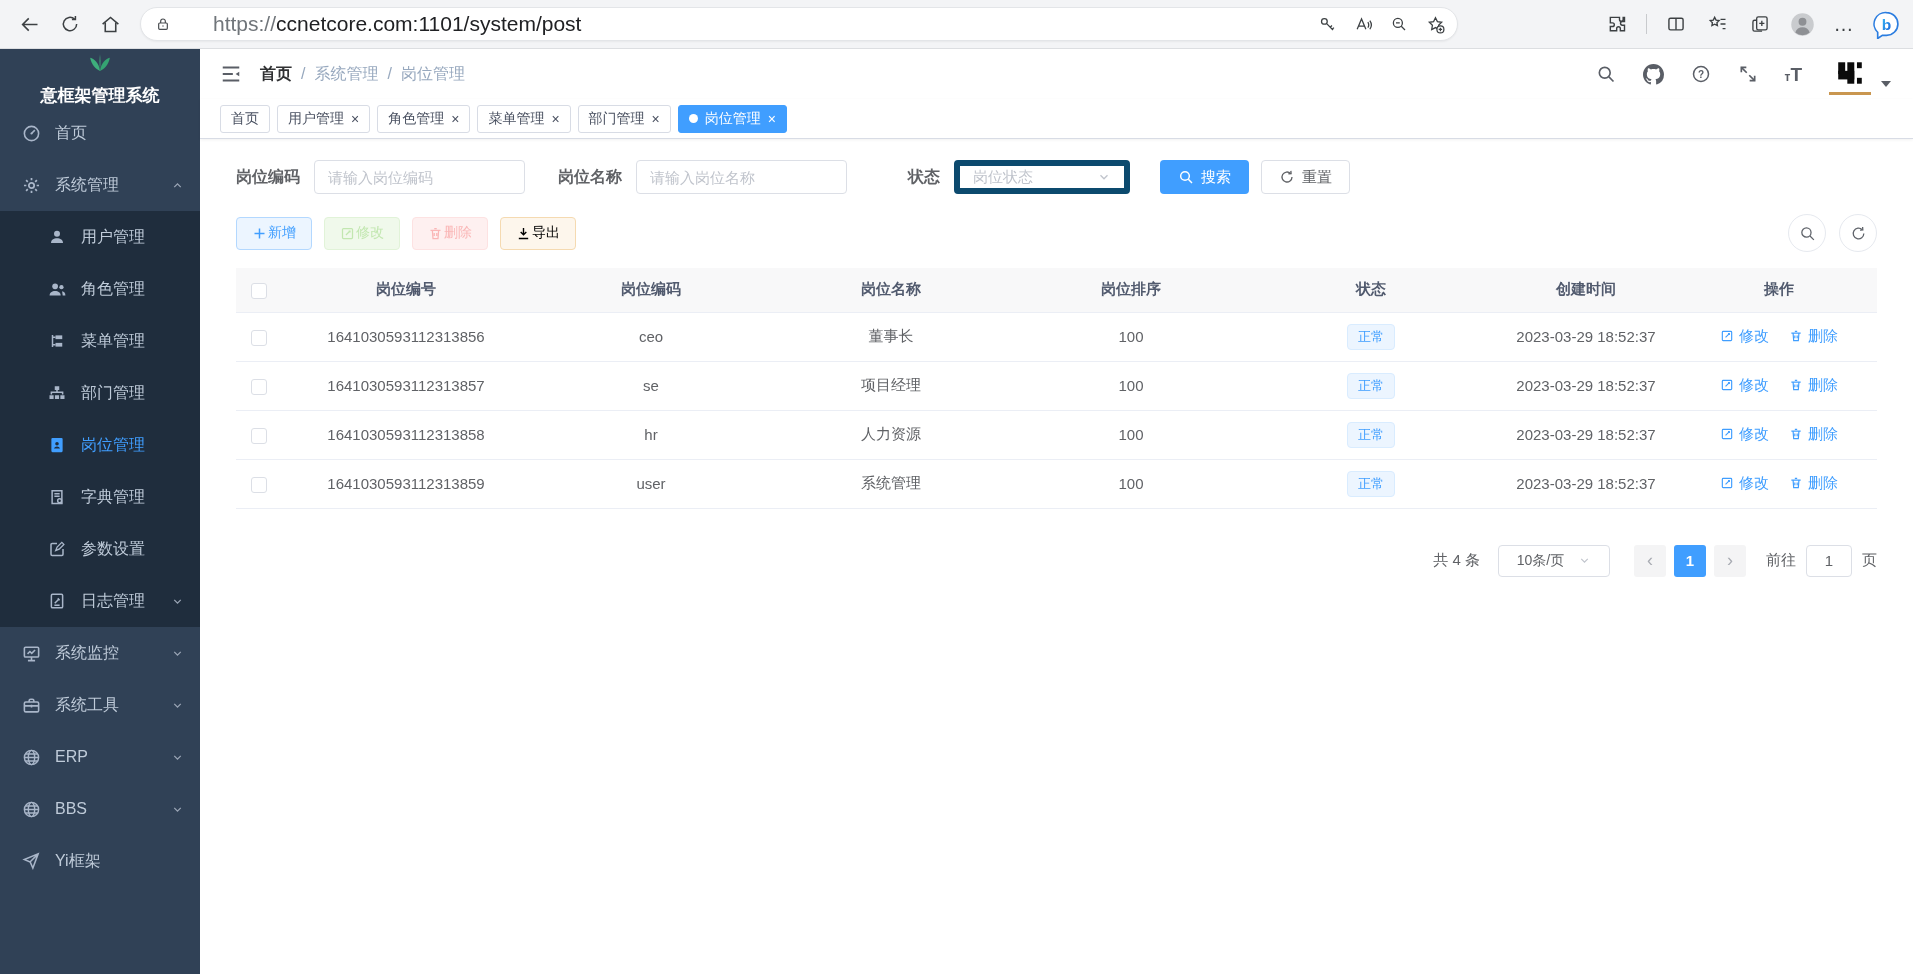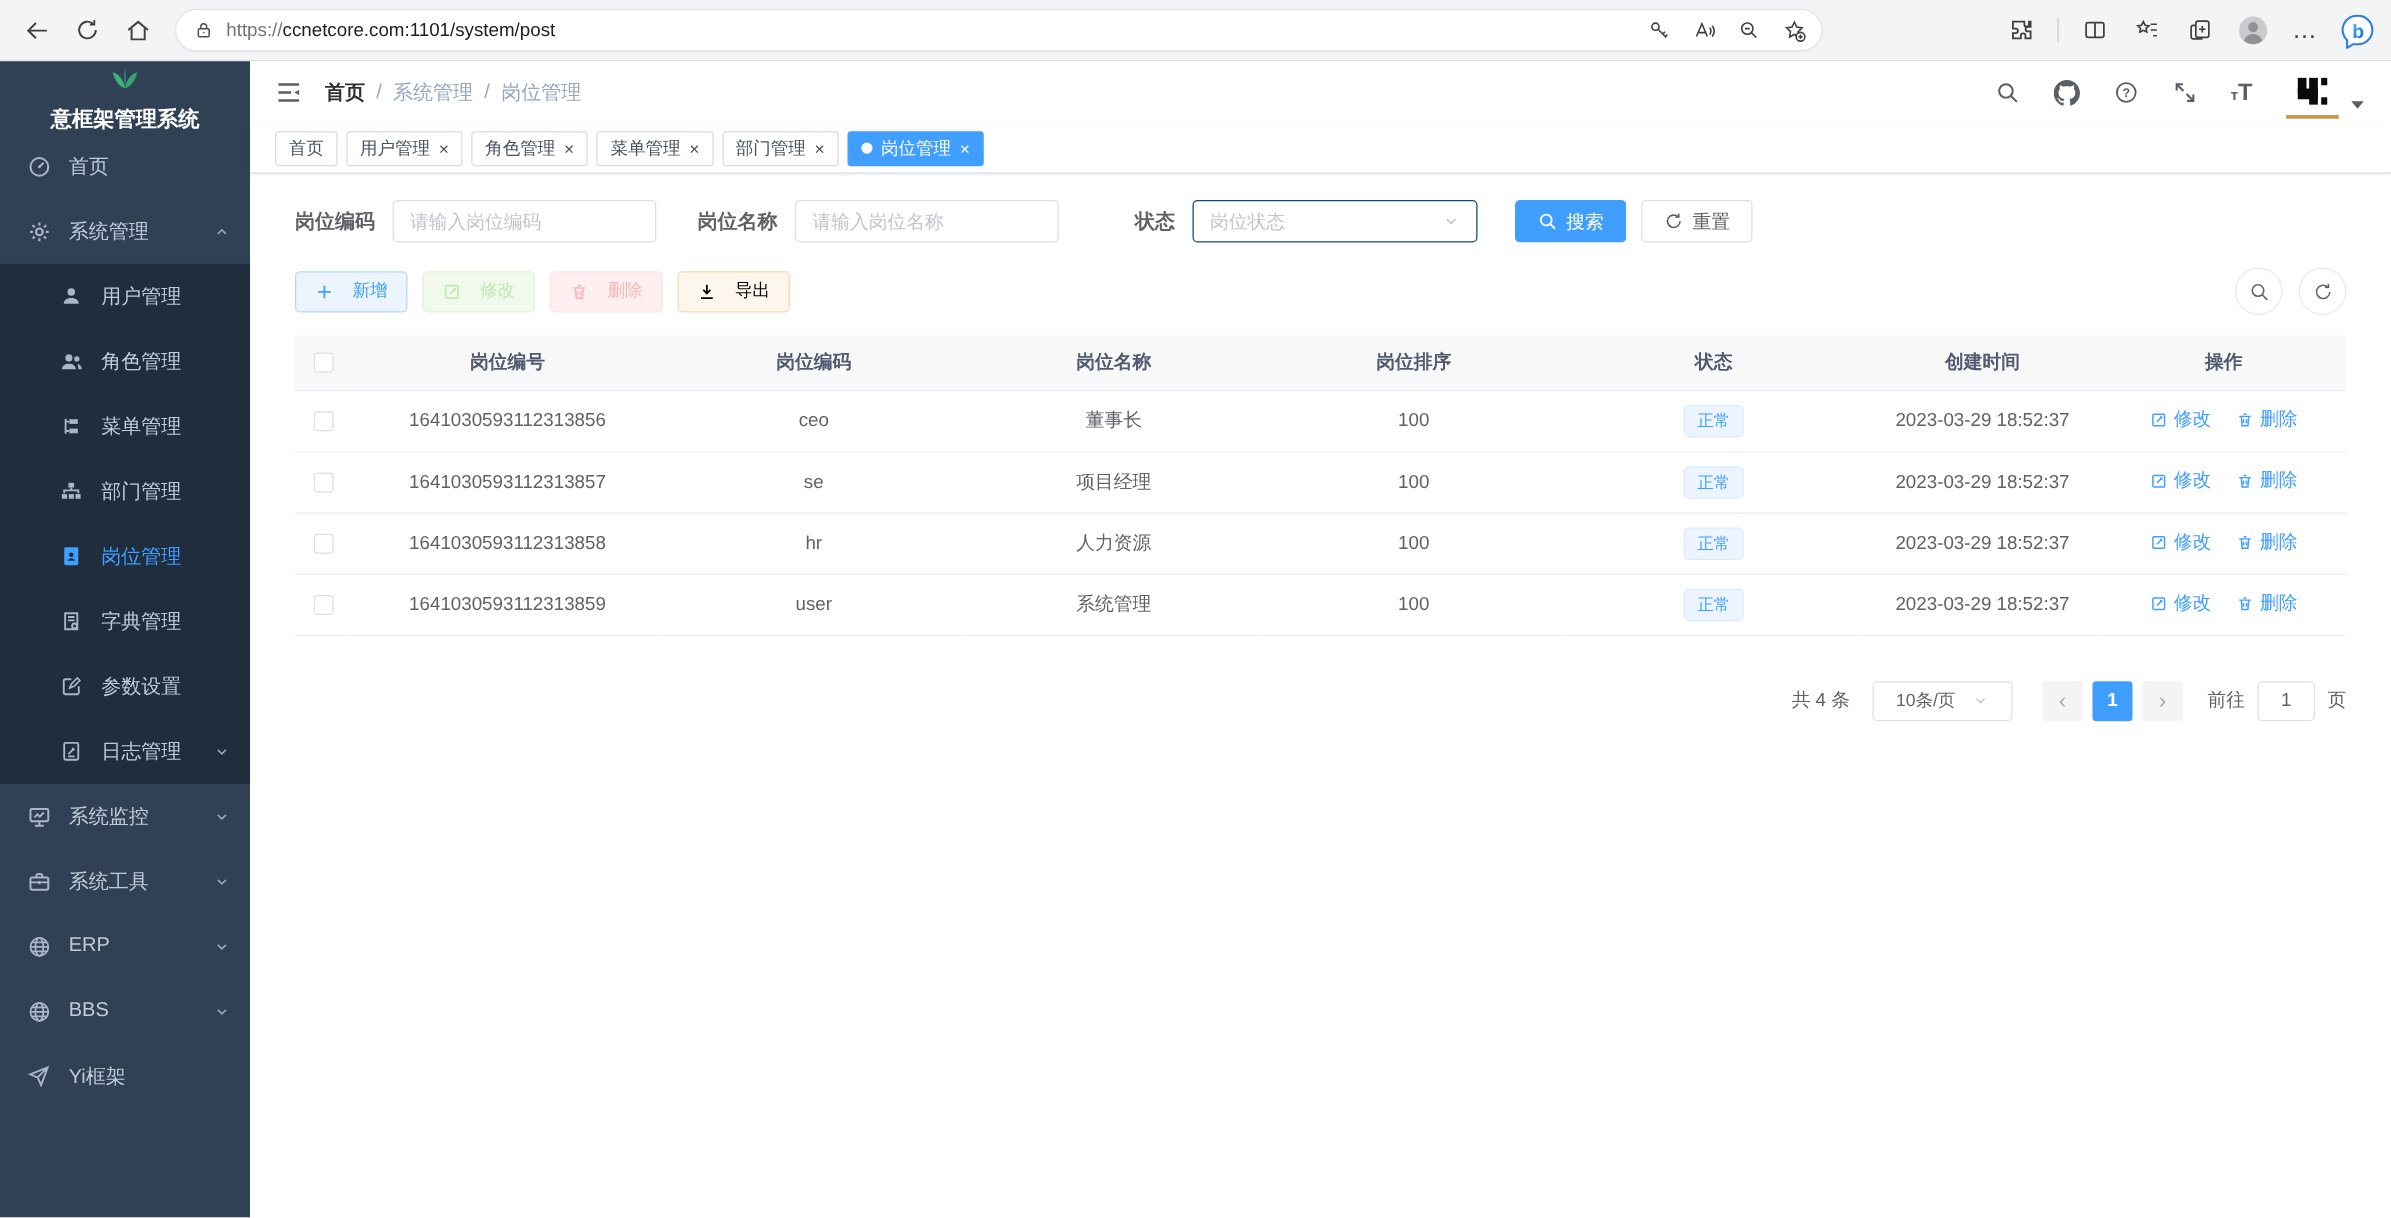--- a/index.html
+++ b/index.html
@@ -5,21 +5,21 @@
   * { box-sizing: border-box; margin: 0; padding: 0; }
   html,body { width:1913px; height:974px; }
   body { font-family:"Liberation Sans", sans-serif; overflow:hidden; background:#fff; }
   svg { display:block; }
 
   
   .browser { height:49px; background:#f3f4f6; border-bottom:1px solid #dcdee1; display:flex; align-items:center; padding:0 10px; }
   .b-btn { width:40px; height:38px; display:flex; align-items:center; justify-content:center; color:#3c4043; border-radius:6px; flex:0 0 auto; cursor:pointer; }
   .addr { width:1318px; height:34px; margin-left:10px; background:#fff; border:1px solid #e3e5e8; border-radius:17px; display:flex; align-items:center; padding:0 6px 0 14px; box-shadow:0 1px 2px rgba(0,0,0,.05); }
   .addr .lock { color:#4a4d51; margin-right:10px; }
-  .url { font-size:15px; white-space:nowrap; flex:1; overflow:hidden; }
+  .url { font-size:21px; white-space:nowrap; flex:1; overflow:hidden;margin-left:32px; }
   .url .scheme { color:#70757a; }
   .url .host { color:#202124; }
   .url .rest { color:#202124; }
   .addr-icons { display:flex; align-items:center; gap:4px; }
   .a-btn { width:32px; height:28px; display:flex; align-items:center; justify-content:center; color:#3c4043; border-radius:5px; cursor:pointer; }
   .chrome-right { display:flex; align-items:center; margin-left:14px; gap:8px; flex:1; justify-content:flex-end; }
   .c-btn { width:34px; height:34px; display:flex; align-items:center; justify-content:center; color:#3c4043; border-radius:6px; cursor:pointer; }
   .vdiv { width:1px; height:20px; background:#c8cacd; margin:0 4px; }
 
   
@@ -62,29 +62,29 @@
 
   
   .content { flex:1; padding:0 36px; }
 
   .filters { display:flex; align-items:center; margin-top:21px; }
   .f-item { display:flex; align-items:center; margin-right:33px; }
   .f-label { font-size:16px; font-weight:bold; color:#606266; margin-right:14px; white-space:nowrap; }
   .f-input { width:211px; height:34px; border:1px solid #dcdfe6; border-radius:4px; padding:0 13px; font-size:15px; color:#606266; font-family:"Liberation Sans",sans-serif; outline:none; }
   .f-input::placeholder { color:#c0c4cc; }
   .f-status { margin-left:28px; margin-right:0; }
-  .f-select { width:228px; height:34px; border:1px solid #0c4a6e; border-radius:4px; padding:0 13px; display:flex; align-items:center; justify-content:space-between; cursor:pointer; }
+  .f-select { width:176px; height:34px; border:6px solid #0c4a6e; border-radius:4px; padding:0 13px; display:flex; align-items:center; justify-content:space-between; cursor:pointer; }
   .f-select .sel-text { font-size:15px; color:#c0c4cc; }
   .f-select .sel-caret { color:#c0c4cc; }
   .btn { height:34px; border-radius:4px; font-size:15px; display:inline-flex; align-items:center; gap:7px; padding:0 17px; cursor:pointer; border:1px solid transparent; font-family:"Liberation Sans",sans-serif; }
   .btn-search { background:#409EFF; color:#fff; margin-left:30px; }
   .btn-reset { background:#fff; color:#606266; border-color:#dcdfe6; margin-left:12px; }
 
   .toolbar { display:flex; align-items:center; margin-top:20px; }
-  .tb-btn { height:33px; padding:0 15px; border-radius:4px; font-size:14px; display:inline-flex; align-items:center; gap:15px; margin-right:12px; cursor:pointer; border:1px solid;text-align:right; }
+  .tb-btn { height:33px; padding:0 15px; border-radius:4px; font-size:14px; display:inline-flex; align-items:center; gap:1px; margin-right:12px; cursor:pointer; border:1px solid;text-align:right; }
   .tb-add { color:#409EFF; background:#ecf5ff; border-color:#b3d8ff; }
   .tb-edit { color:#c2e7b0; background:#f0f9eb; border-color:#e1f3d8; cursor:not-allowed; }
   .tb-del { color:#fab6b6; background:#fef0f0; border-color:#fde2e2; cursor:not-allowed; }
   .tb-exp { color:#000000; background:#fdf6ec; border-color:#f5dab1; }
   .tool-right { margin-left:auto; display:flex; gap:13px; }
   .circle-btn { width:38px; height:38px; border-radius:50%; border:1px solid #e6e9ef; background:#fff; color:#5e6269; display:flex; align-items:center; justify-content:center; cursor:pointer; }
 
   
   table.grid { width:100%; border-collapse:collapse; margin-top:16px; table-layout:fixed; }
   .grid th { background:#f8f8f9; color:#515a6e; font-weight:bold; font-size:15px; height:44px; text-align:center; border-bottom:1px solid #ebeef5; }

